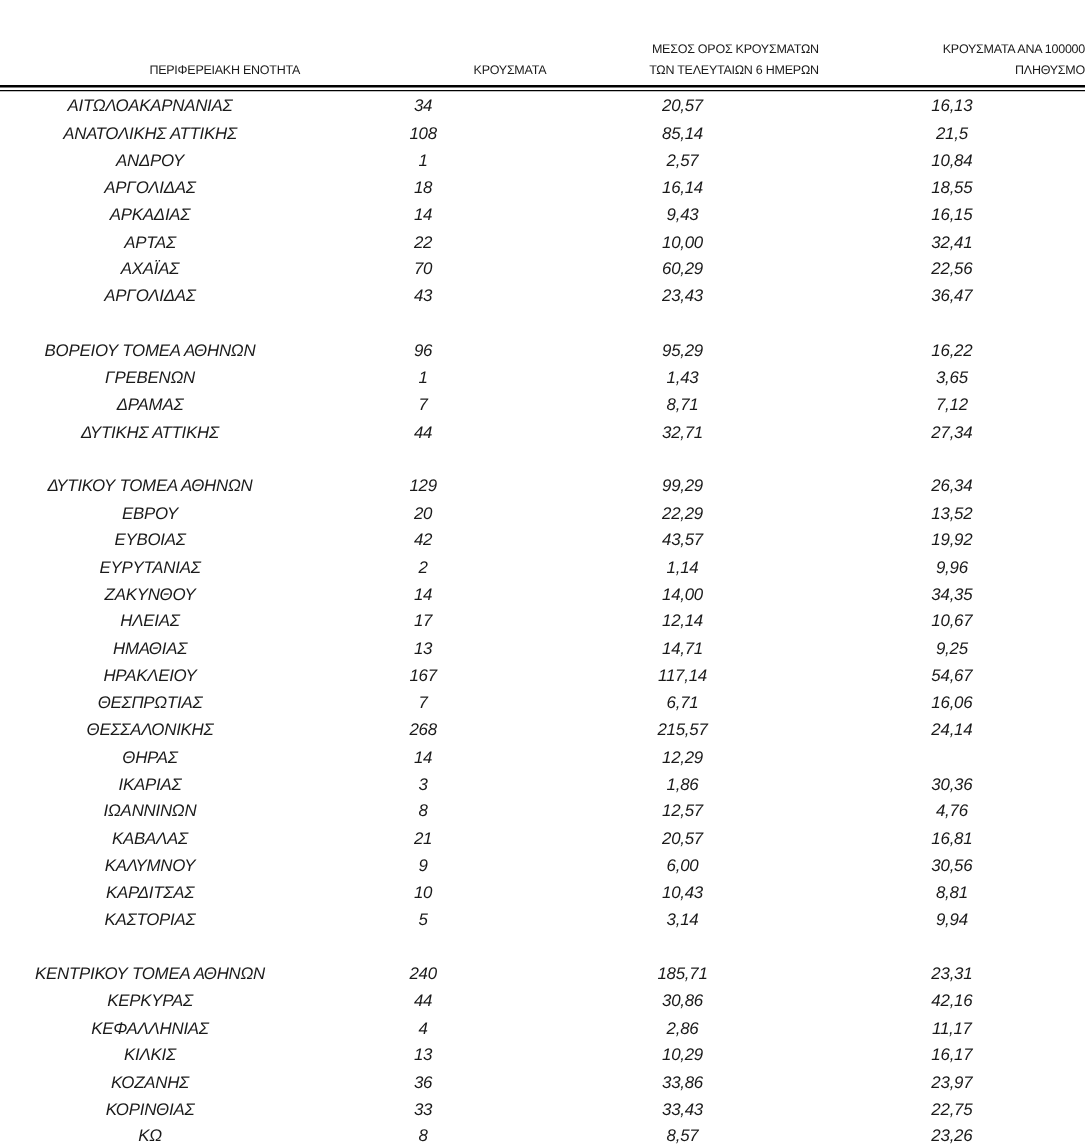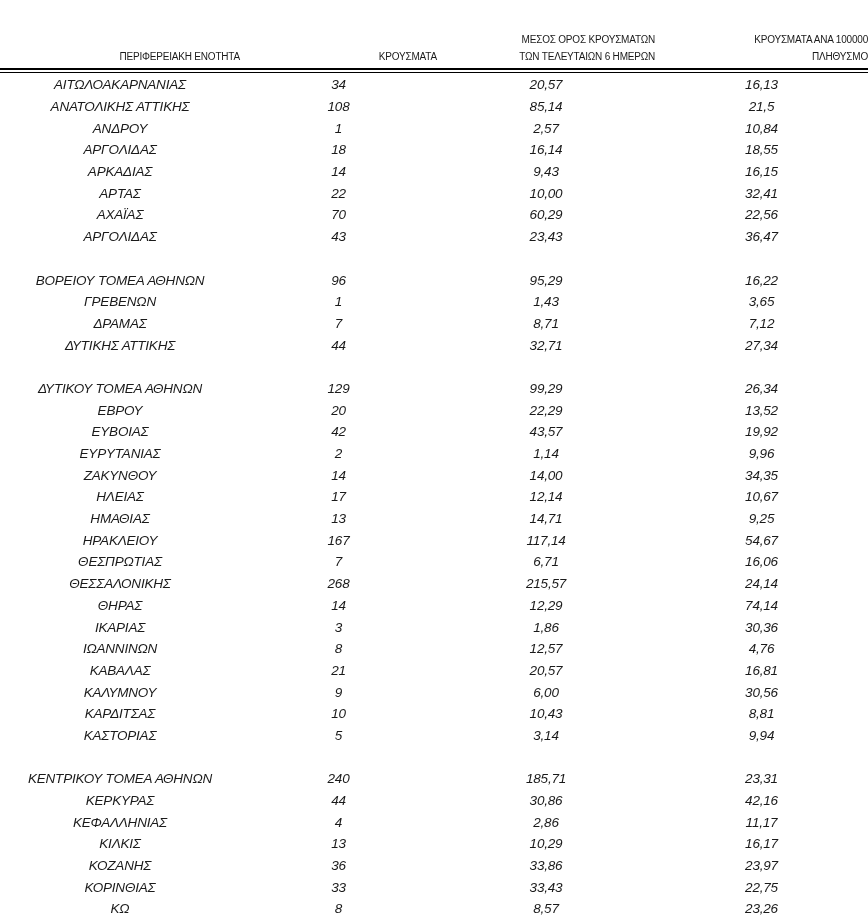--- a/index.html
+++ b/index.html
@@ -230,21 +230,20 @@
     <div class="cell c1">ΘΕΣΣΑΛΟΝΙΚΗΣ</div>
     <div class="cell c2">268</div>
     <div class="cell c3">215,57</div>
     <div class="cell c4">24,14</div>
   </div>
 
   <div class="trow">
     <div class="cell c1">ΘΗΡΑΣ</div>
     <div class="cell c2">14</div>
     <div class="cell c3">12,29</div>
-    <div class="cell c4">74,14</div>
   </div>
 
   <div class="trow">
     <div class="cell c1">ΙΚΑΡΙΑΣ</div>
     <div class="cell c2">3</div>
     <div class="cell c3">1,86</div>
     <div class="cell c4">30,36</div>
   </div>
 
   <div class="trow">

